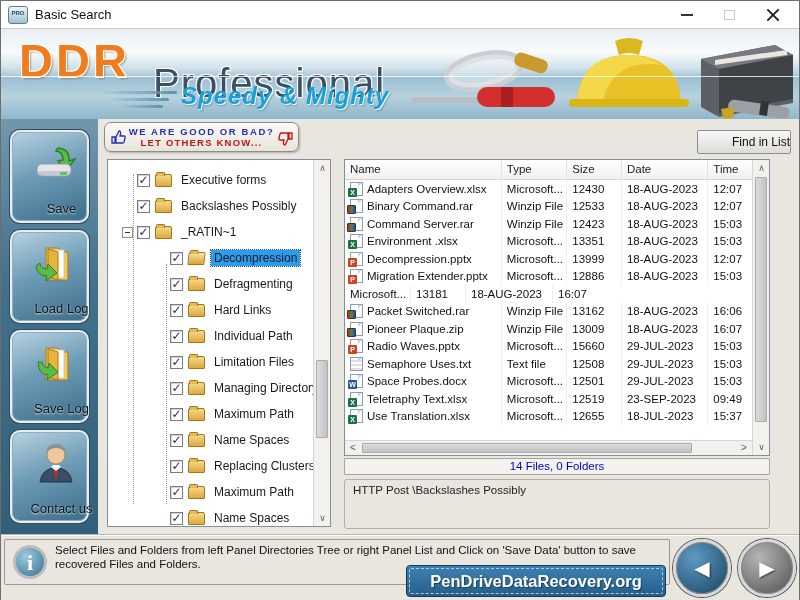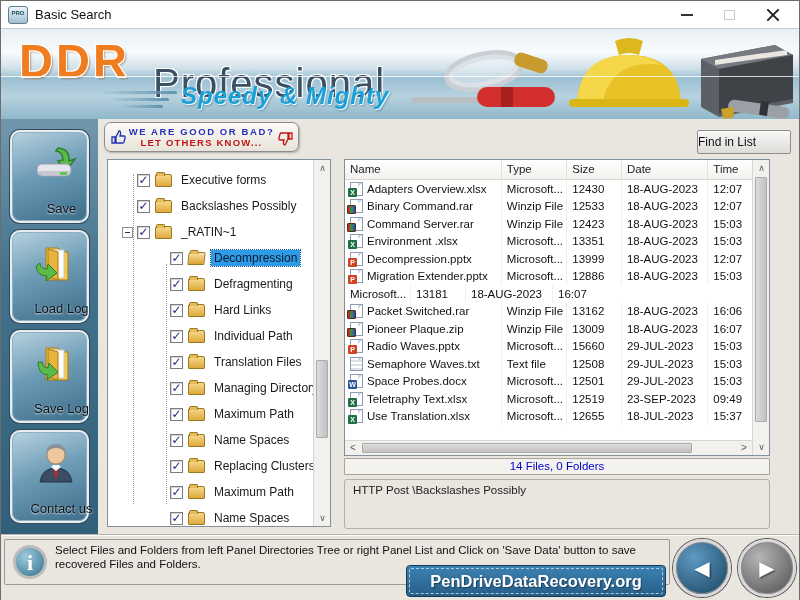--- a/index.html
+++ b/index.html
@@ -44,21 +44,21 @@
 
   
   .badge { position:absolute; left:103px; top:121px; width:195px; height:30px; background:linear-gradient(#fbfaf7,#e8e4da);
     border:1px solid #8d8d8d; border-radius:7px; box-shadow:1px 1px 2px rgba(0,0,0,.25); text-align:center; padding-top:3px; cursor:pointer; }
   .badge .l1 { font-size:9.5px; font-weight:bold; color:#2430b4; letter-spacing:1.6px; }
   .badge .l2 { font-size:9.5px; font-weight:bold; color:#c21414; letter-spacing:1.2px; }
   .badge svg { position:absolute; }
 
   
   .findbtn { position:absolute; left:696px; top:129px; width:94px; height:24px; background:linear-gradient(#f8f8f8,#dddcd8);
-    border:1px solid #8e8e8e; border-radius:2px; font-size:12px; color:#111; text-align:left; line-height:22px; cursor:pointer; }
+    border:1px solid #8e8e8e; border-radius:2px; font-size:12px; color:#111; text-align:right; line-height:22px; cursor:pointer; }
 
   
   .treepanel { position:absolute; left:106px; top:158px; width:224px; height:368px; background:#fff; border:1px solid #82909c; }
   .tree-scroll { position:absolute; left:0; top:0; right:17px; bottom:0; overflow:hidden; padding-top:7px; }
   .vline { position:absolute; width:0; border-left:1px dotted #9a9a9a; }
   .vl1 { left:25px; top:14px; height:330px; }
   .vl2 { left:58px; top:104px; height:240px; }
   .titem { position:relative; height:26px; display:flex; align-items:center; padding-left:14px; white-space:nowrap; }
   .titem.lv2 { padding-left:47px; }
   .expbox { width:11px; height:11px; border:1px solid #8f8f8f; background:#fff; margin-right:4px; position:relative; visibility:hidden; flex:none; }
@@ -282,21 +282,21 @@
           <span class="expbox"></span>
           <span class="cbox">✓</span>
           <span class="fold"></span>
           <span class="tlabel">Individual Path</span>
         </div>
 
         <div class="titem lv2">
           <span class="expbox"></span>
           <span class="cbox">✓</span>
           <span class="fold"></span>
-          <span class="tlabel">Translation Files</span>
+          <span class="tlabel">Limitation Files</span>
         </div>
 
         <div class="titem lv2">
           <span class="expbox"></span>
           <span class="cbox">✓</span>
           <span class="fold"></span>
           <span class="tlabel">Managing Directory</span>
         </div>
 
         <div class="titem lv2">
@@ -471,21 +471,21 @@
           </span>
           <span class="cell col-type">Microsoft...</span>
           <span class="cell col-size">15660</span>
           <span class="cell col-date">29-JUL-2023</span>
           <span class="cell col-time">15:03</span>
         </div>
 
         <div class="lrow">
           <span class="cell col-name">
             <i class="ficon fi-txt"></i>
-            <span>Semaphore Waves.txt</span>
+            <span>Semaphore Uses.txt</span>
           </span>
           <span class="cell col-type">Text file</span>
           <span class="cell col-size">12508</span>
           <span class="cell col-date">29-JUL-2023</span>
           <span class="cell col-time">15:03</span>
         </div>
 
         <div class="lrow">
           <span class="cell col-name">
             <i class="ficon fi-docx">

